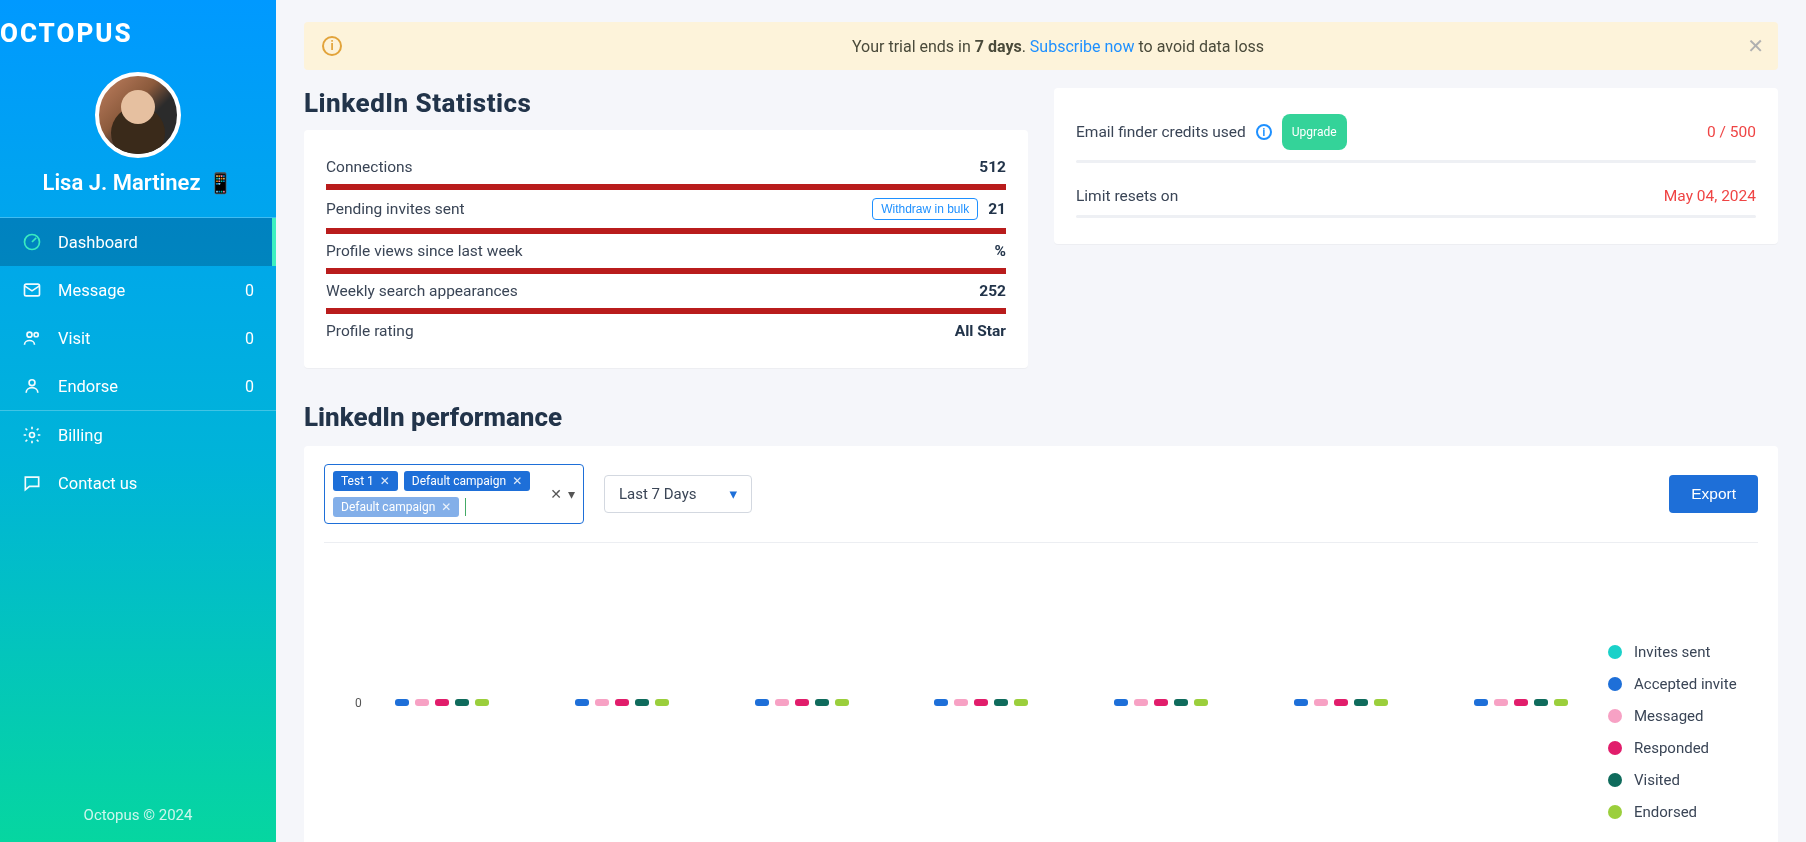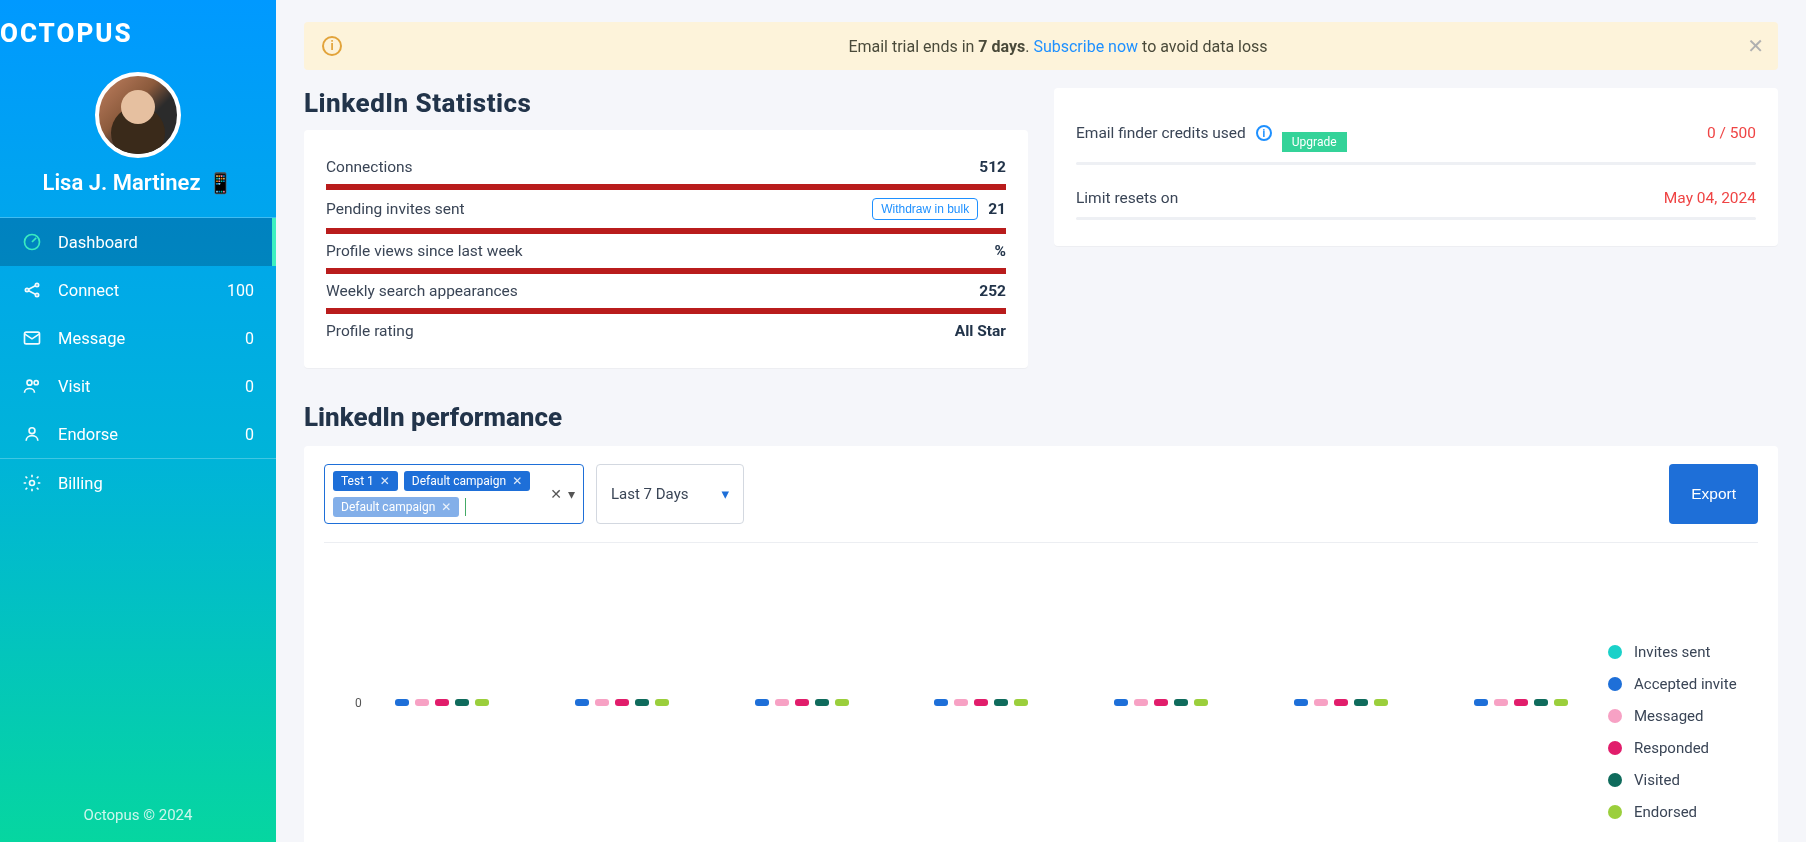--- a/index.html
+++ b/index.html
@@ -90,25 +90,25 @@
   .stats-list .line:last-child{border-bottom:none;}
   .stats-list .val{ font-weight:700; color:#22344a; display:flex; align-items:center; gap:10px;}
   .withdraw-btn{
     border:1px solid #1e90ff; color:#1e90ff; background:#fff;
     border-radius:4px; font-size:12px; padding:3px 8px; cursor:pointer; font-weight:500;
   }
   .ef-row{ display:flex; align-items:center; gap:10px; color:#3a4556; font-size:15.5px; padding:6px 0 4px;}
   .ef-row .right{ margin-left:auto; color:#ef4444;}
   .info-sm{ width:16px;height:16px;border:2px solid #1e90ff;border-radius:50%;display:inline-flex;align-items:center;justify-content:center;color:#1e90ff;font-size:10px;font-weight:800;cursor:pointer;}
   .upgrade{
-    background:#34d399; color:#fff; font-size:12px; padding:3px 10px; border-radius:0; cursor:pointer;margin-top:18px;
+    background:#34d399; color:#fff; font-size:12px; padding:11px 10px; border-radius:8px; cursor:pointer;
   }
   .bar{ height:3px; background:#eef0f4; border-radius:2px; margin:6px 0 18px;}
   .perf-card{ background:#fff; border-radius:4px; padding:18px 20px 10px; }
-  .controls{ display:flex; gap:12px; border-bottom:1px solid #eceef2; padding-bottom:18px;}
+  .controls{ display:flex; align-items:center; gap:20px; border-bottom:1px solid #eceef2; padding-bottom:18px;}
   .multiselect{
     border:1.5px solid #1e6fd8; border-radius:4px; padding:6px 40px 6px 8px;
     display:flex; flex-wrap:wrap; gap:6px; width:260px; min-height:38px; position:relative; cursor:text;
   }
   .chip{
     background:#1e6fd8; color:#fff; border-radius:3px; font-size:12px;
     padding:3px 8px; display:inline-flex; align-items:center; gap:6px;
   }
   .chip .x{ cursor:pointer; font-size:12px; opacity:.85;}
   .ms-caret{ position:absolute; right:8px; top:50%; transform:translateY(-50%); display:flex; gap:6px; color:#555; font-size:14px;}
@@ -158,32 +158,20 @@
             <circle cx="12" cy="12" r="9"></circle>
             <path d="M12 12l5-5"></path>
           </svg>
       </span>
       <span>Dashboard</span>
       <span class="badge"></span>
     </li>
     <li>
       <span class="ic">
         <svg width="20" height="20" viewBox="0 0 24 24" fill="none" stroke="#fff" stroke-width="2">
-            <circle cx="6" cy="12" r="2"></circle>
-            <circle cx="18" cy="6" r="2"></circle>
-            <circle cx="18" cy="18" r="2"></circle>
-            <path d="M8 11l8-4M8 13l8 4"></path>
-          </svg>
-      </span>
-      <span>Connect</span>
-      <span class="badge">100</span>
-    </li>
-    <li>
-      <span class="ic">
-        <svg width="20" height="20" viewBox="0 0 24 24" fill="none" stroke="#fff" stroke-width="2">
             <rect x="3" y="5" width="18" height="14" rx="2"></rect>
             <path d="M3 7l9 6 9-6"></path>
           </svg>
       </span>
       <span>Message</span>
       <span class="badge">0</span>
     </li>
     <li>
       <span class="ic">
         <svg width="20" height="20" viewBox="0 0 24 24" fill="none" stroke="#fff" stroke-width="2">
@@ -209,30 +197,38 @@
   <hr class="divider">
   <ul class="nav">
     <li>
       <span class="ic">
         <svg width="20" height="20" viewBox="0 0 24 24" fill="none" stroke="#fff" stroke-width="2">
             <circle cx="12" cy="12" r="3"></circle>
             <path d="M12 2v3M12 19v3M4.2 4.2l2.1 2.1M17.7 17.7l2.1 2.1M2 12h3M19 12h3M4.2 19.8l2.1-2.1M17.7 6.3l2.1-2.1"></path>
           </svg>
       </span>
       <span>Billing</span>
+    </li>
+    <li>
+      <span class="ic">
+        <svg width="20" height="20" viewBox="0 0 24 24" fill="none" stroke="#fff" stroke-width="2">
+            <path d="M4 5h16v11H9l-5 4V5z"></path>
+          </svg>
+      </span>
+      <span>Contact us</span>
     </li>
   </ul>
   <div class="footer">Octopus © 2024</div>
 </aside>
 
 <main class="main">
   <div class="alert">
     <span class="info-ic">i</span>
     <div class="msg">
-      <span>Email trial ends in </span><b>7 days</b><span>. </span><a href="#">Subscribe now</a><span> to avoid data loss</span>
+      <span>Your trial ends in </span><b>7 days</b><span>. </span><a href="#">Subscribe now</a><span> to avoid data loss</span>
     </div>
     <span class="close">✕</span>
   </div>
 
   <div class="row">
     <div class="col">
       <h2 class="section">LinkedIn Statistics</h2>
       <div class="card stats-list">
         <div class="line">
           <span>Connections</span>

